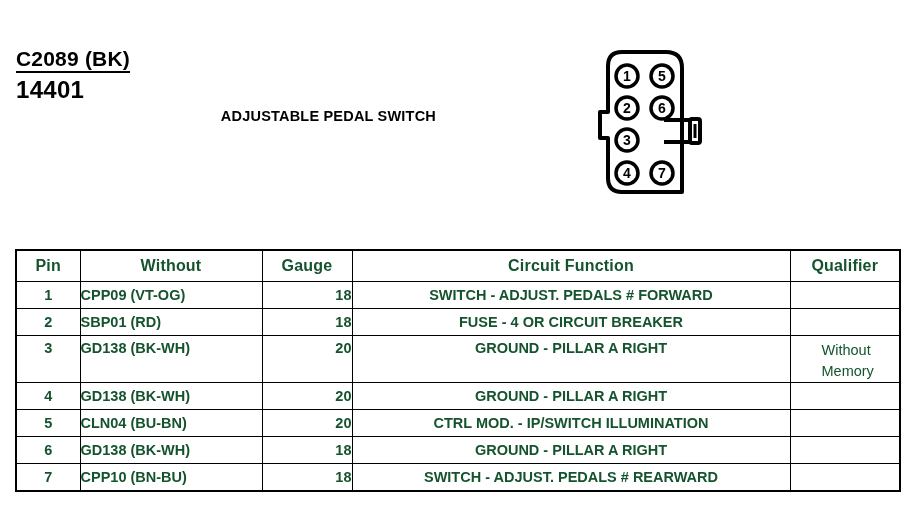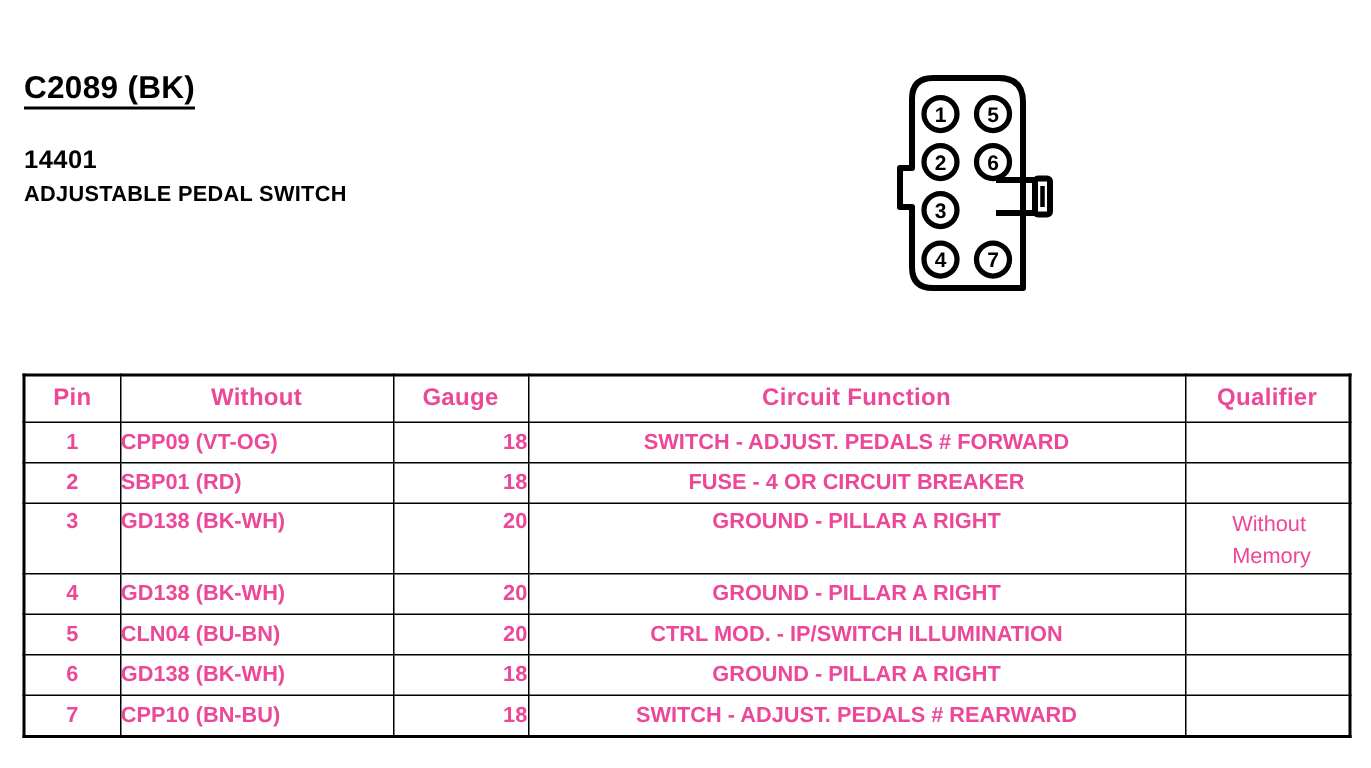--- a/index.html
+++ b/index.html
@@ -27,32 +27,33 @@
     font-size: 21px;
     font-weight: bold;
     letter-spacing: 0.2px;
     line-height: 1.05;
     display: inline-block;
     border-bottom: 2px solid #000;
     padding-bottom: 1px;
     margin-top: 40px;
   }
   #part-number {
-    margin-top: 25px;
-    font-size: 17px;
+    margin-top: 4px;
+    font-size: 24px;
     font-weight: bold;
     letter-spacing: 0.3px;
     line-height: 1.05;
   }
   #part-description {
     margin-top: 7px;
     font-size: 14.5px;
     font-weight: bold;
     letter-spacing: 0.2px;
     line-height: 1.05;
+    text-align: right;
   }
 
   
   #connector-figure {
     position: absolute;
     left: 592px;
     top: 40px;
     width: 120px;
     height: 165px;
   }
@@ -72,21 +73,21 @@
     width: 884px;
     table-layout: fixed;
     border: 2px solid #000;
   }
   table.pin-table th,
   table.pin-table td {
     border: 1px solid #000;
     font-size: 14.5px;
     font-weight: bold;
     padding: 0;
-    color: #ec4899;
+    color: #14532d;
   }
   table.pin-table th {
     text-align: center;
     height: 30px;
     font-size: 16px;
     letter-spacing: 0.2px;
   }
   table.pin-table td {
     height: 26px;
   }

